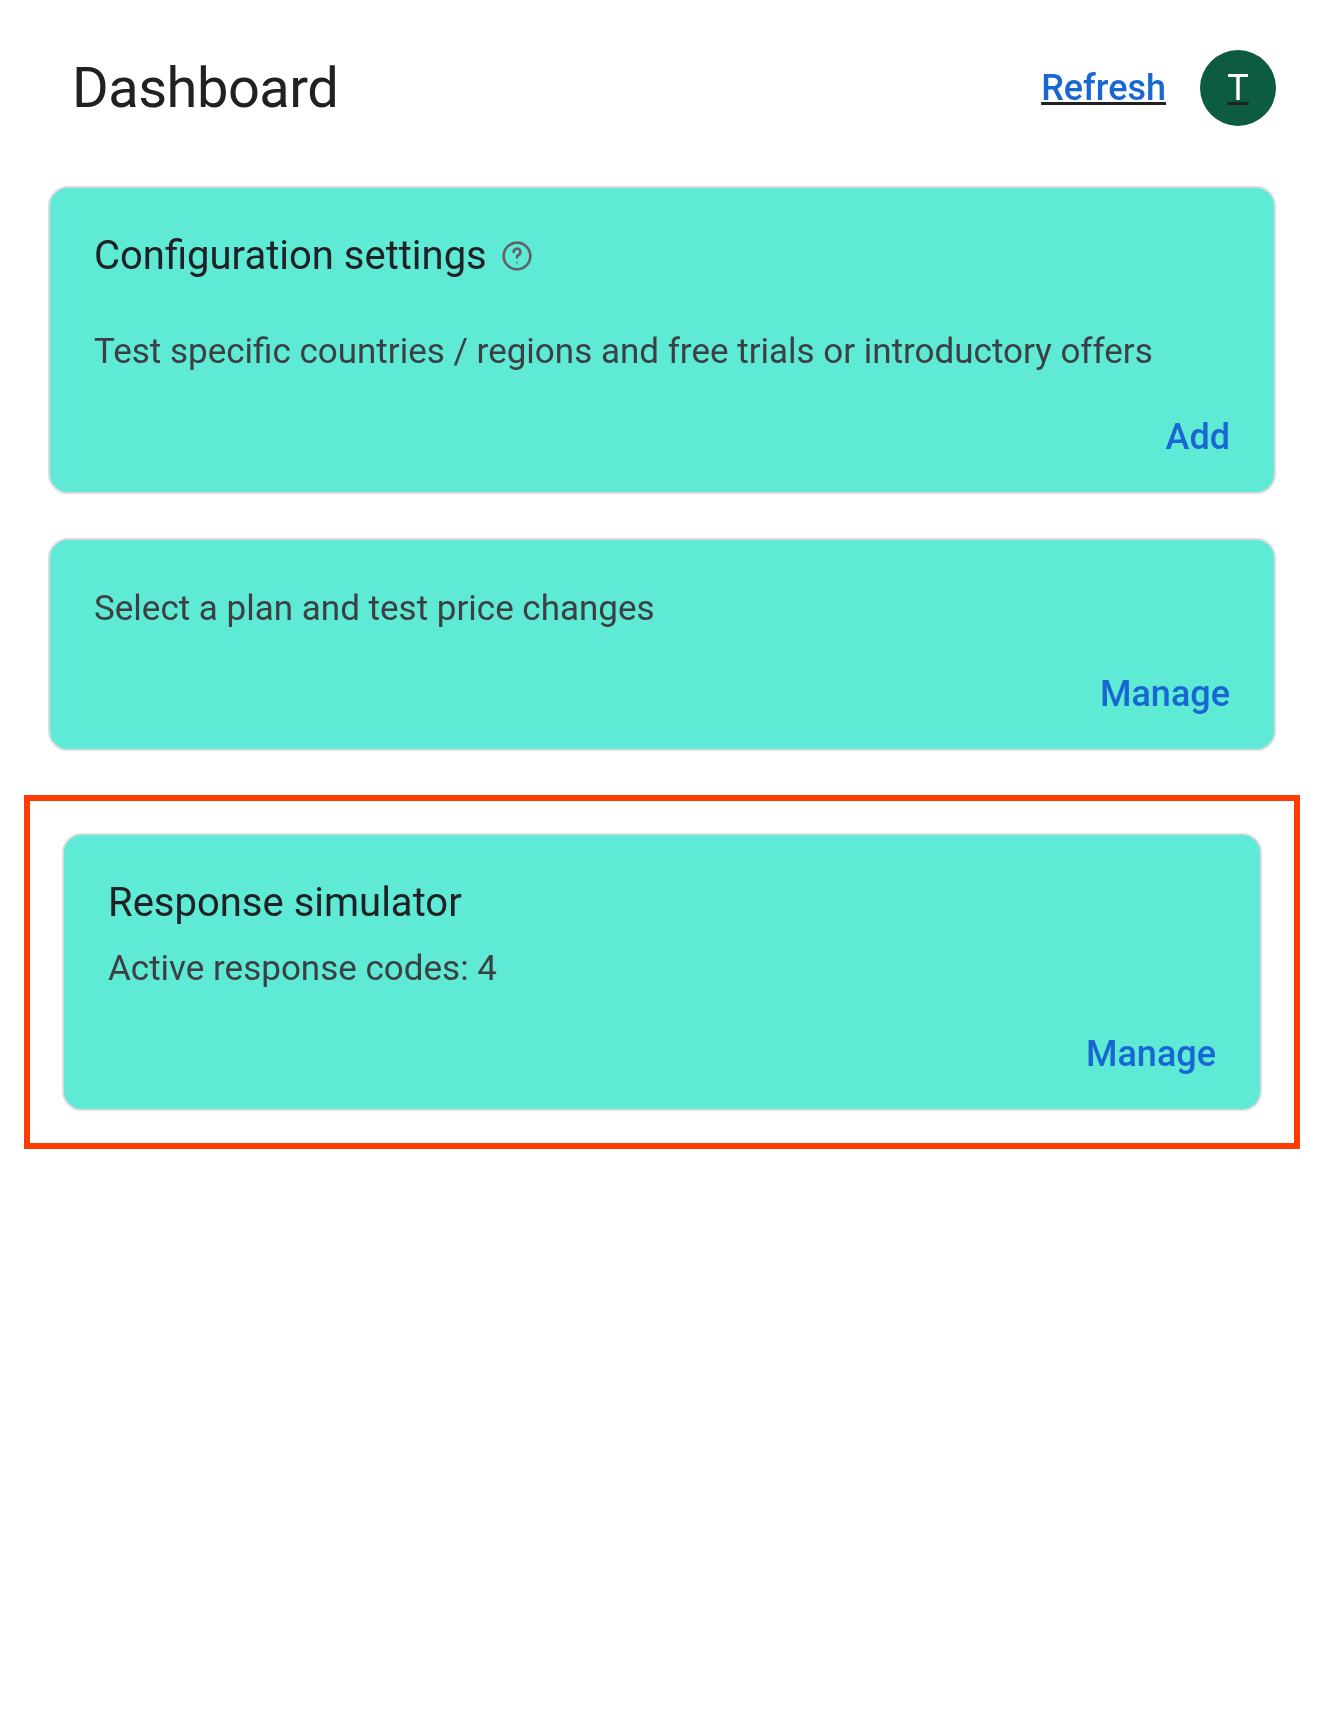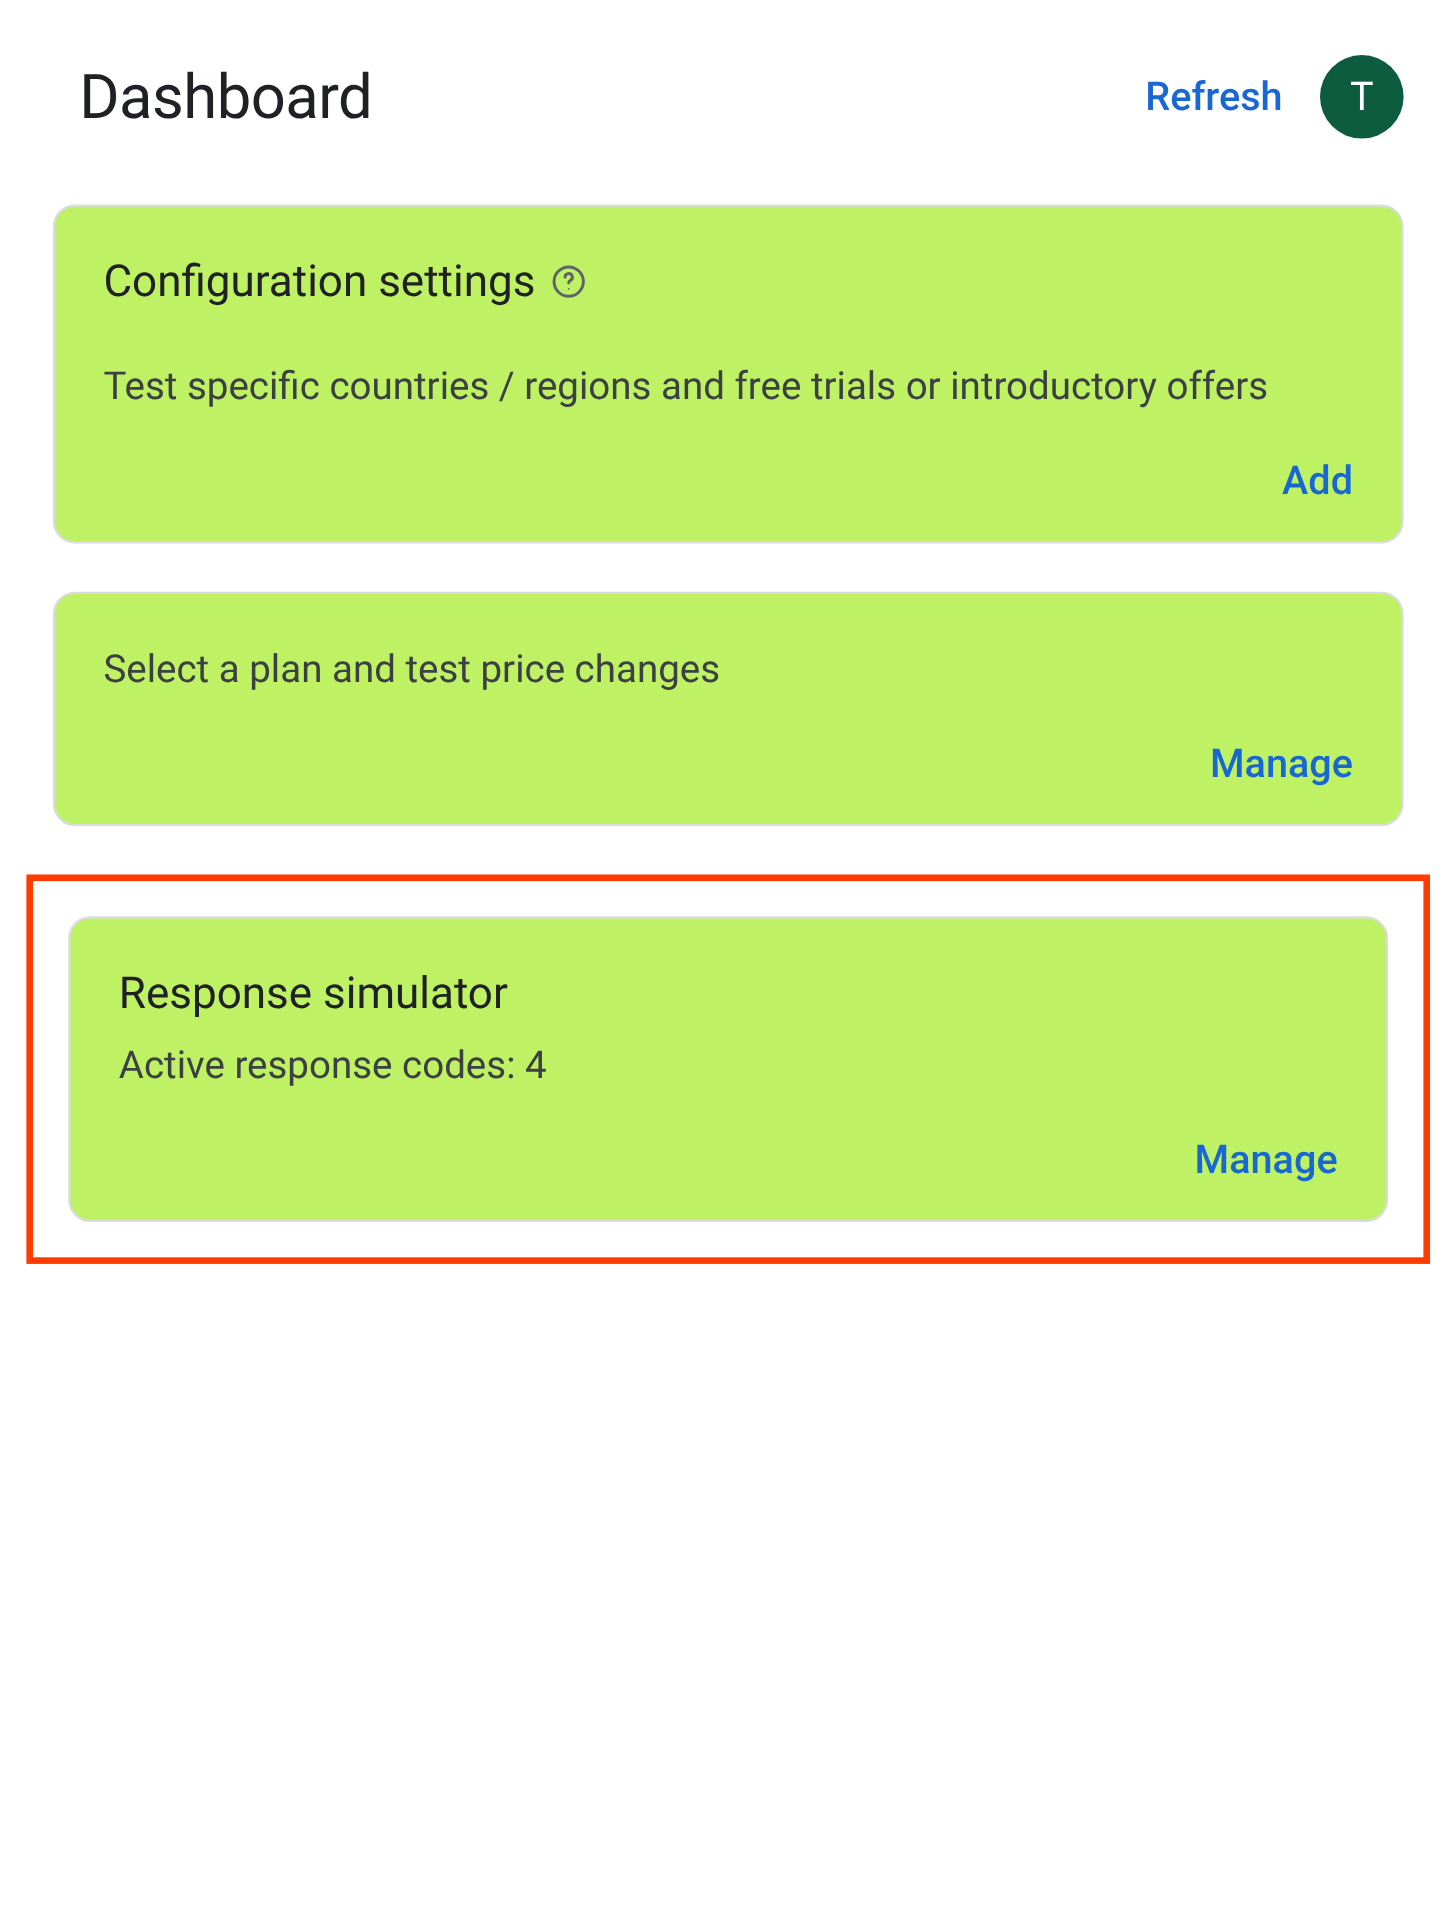--- a/index.html
+++ b/index.html
@@ -21,20 +21,21 @@
     .page-title {
       font-size: 56px;
       font-weight: 400;
       color: #202124;
       letter-spacing: -0.5px;
       margin-left: 24px;
     }
     .header-right {
       display: flex;
       gap: 34px;
+      text-decoration: underline;
     }
     .refresh-btn {
       background: none;
       border: none;
       color: #1967d2;
       font-size: 36px;
       font-weight: 500;
       cursor: pointer;
       font-family: inherit;
     }
@@ -62,21 +63,21 @@
     .card-outer.highlighted {
       border: 6px solid #ff3b00;
       padding: 32px;
       margin-left: -24px;
       margin-right: -24px;
     }
     .card {
       border: 2px solid #dadce0;
       border-radius: 20px;
       padding: 44px 44px 34px 44px;
-      background: #bef264;
+      background: #5eead4;
     }
     .card-title-row {
       display: flex;
       align-items: center;
       gap: 14px;
       margin-bottom: 48px;
     }
     .card-title {
       font-size: 40px;
       font-weight: 400;

